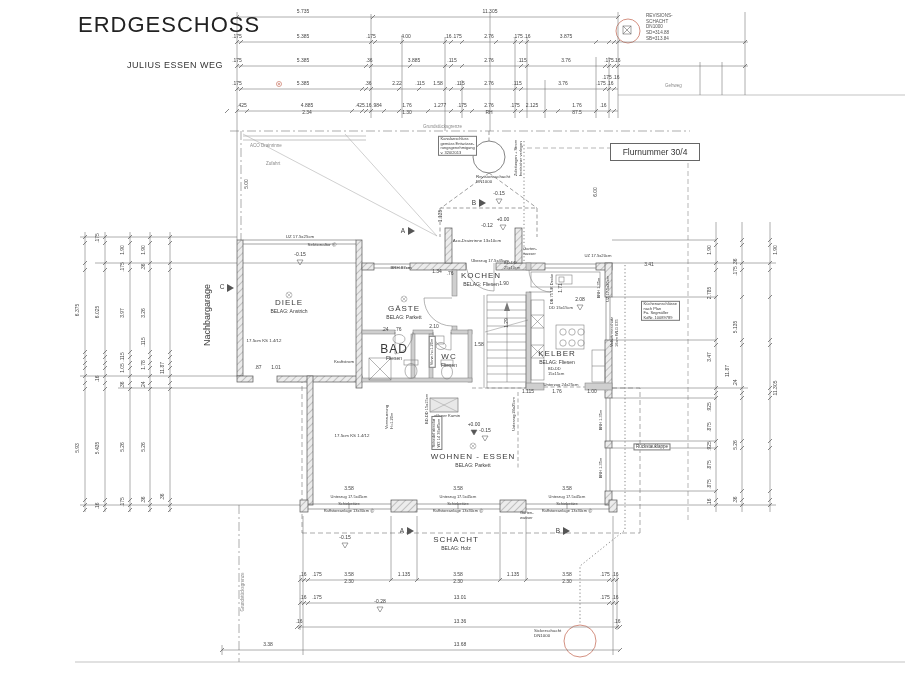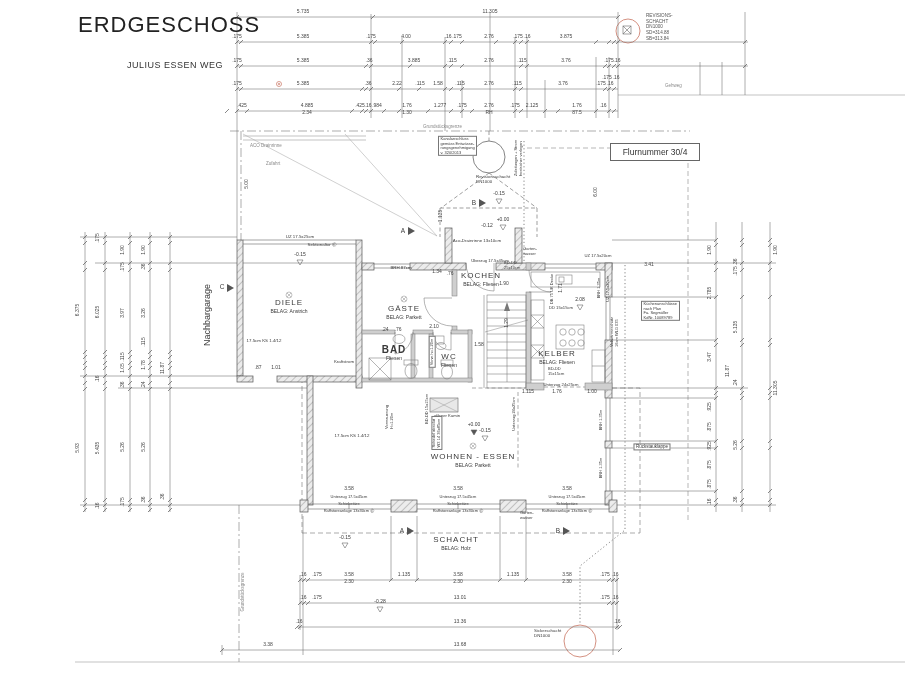--- a/index.html
+++ b/index.html
@@ -415,21 +415,21 @@
       <span class="lbl" style="left: 474px; top: 203px; font-size: 6.5px; transform: translate(-50%, -50%) rotate(0deg);">B</span>
       <span class="lbl" style="left: 402px; top: 531px; font-size: 6.5px; transform: translate(-50%, -50%) rotate(0deg);">A</span>
       <span class="lbl" style="left: 558px; top: 531px; font-size: 6.5px; transform: translate(-50%, -50%) rotate(0deg);">B</span>
       <span class="lbl" style="left: 222px; top: 287px; font-size: 6.5px; transform: translate(-50%, -50%) rotate(0deg);">C</span>
       <span class="lbl" style="left: 289px; top: 303px; font-size: 8px; transform: translate(-50%, -50%) rotate(0deg); letter-spacing: 1px;">DIELE</span>
       <span class="lbl" style="left: 289px; top: 312px; font-size: 5px; transform: translate(-50%, -50%) rotate(0deg);">BELAG: Anstrich</span>
       <span class="lbl" style="left: 404px; top: 309px; font-size: 8px; transform: translate(-50%, -50%) rotate(0deg); letter-spacing: 1px;">GÄSTE</span>
       <span class="lbl" style="left: 404px; top: 318px; font-size: 5px; transform: translate(-50%, -50%) rotate(0deg);">BELAG: Parkett</span>
       <span class="lbl" style="left: 481px; top: 276px; font-size: 8px; transform: translate(-50%, -50%) rotate(0deg); letter-spacing: 1px;">KOCHEN</span>
       <span class="lbl" style="left: 481px; top: 285px; font-size: 5px; transform: translate(-50%, -50%) rotate(0deg);">BELAG: Fliesen</span>
-      <span class="lbl" style="left: 394px; top: 350px; font-size: 10px; transform: translate(-50%, -50%) rotate(0deg); letter-spacing: 1px; font-weight: bold;">BAD</span>
+      <span class="lbl" style="left: 394px; top: 350px; font-size: 12px; transform: translate(-50%, -50%) rotate(0deg); letter-spacing: 1px;">BAD</span>
       <span class="lbl" style="left: 394px; top: 359px; font-size: 5px; transform: translate(-50%, -50%) rotate(0deg);">Fliesen</span>
       <span class="lbl" style="left: 449px; top: 357px; font-size: 8px; transform: translate(-50%, -50%) rotate(0deg); letter-spacing: 1px;">WC</span>
       <span class="lbl" style="left: 449px; top: 366px; font-size: 5px; transform: translate(-50%, -50%) rotate(0deg);">Fliesen</span>
       <span class="lbl" style="left: 557px; top: 354px; font-size: 8px; transform: translate(-50%, -50%) rotate(0deg); letter-spacing: 1px;">KELBER</span>
       <span class="lbl" style="left: 557px; top: 363px; font-size: 5px; transform: translate(-50%, -50%) rotate(0deg);">BELAG: Fliesen</span>
       <span class="lbl" style="left: 473px; top: 457px; font-size: 8px; transform: translate(-50%, -50%) rotate(0deg); letter-spacing: 1px;">WOHNEN - ESSEN</span>
       <span class="lbl" style="left: 473px; top: 466px; font-size: 5px; transform: translate(-50%, -50%) rotate(0deg);">BELAG: Parkett</span>
       <span class="lbl" style="left: 456px; top: 540px; font-size: 8px; transform: translate(-50%, -50%) rotate(0deg); letter-spacing: 1px;">SCHACHT</span>
       <span class="lbl" style="left: 456px; top: 549px; font-size: 5px; transform: translate(-50%, -50%) rotate(0deg);">BELAG: Holz</span>
     </div>

